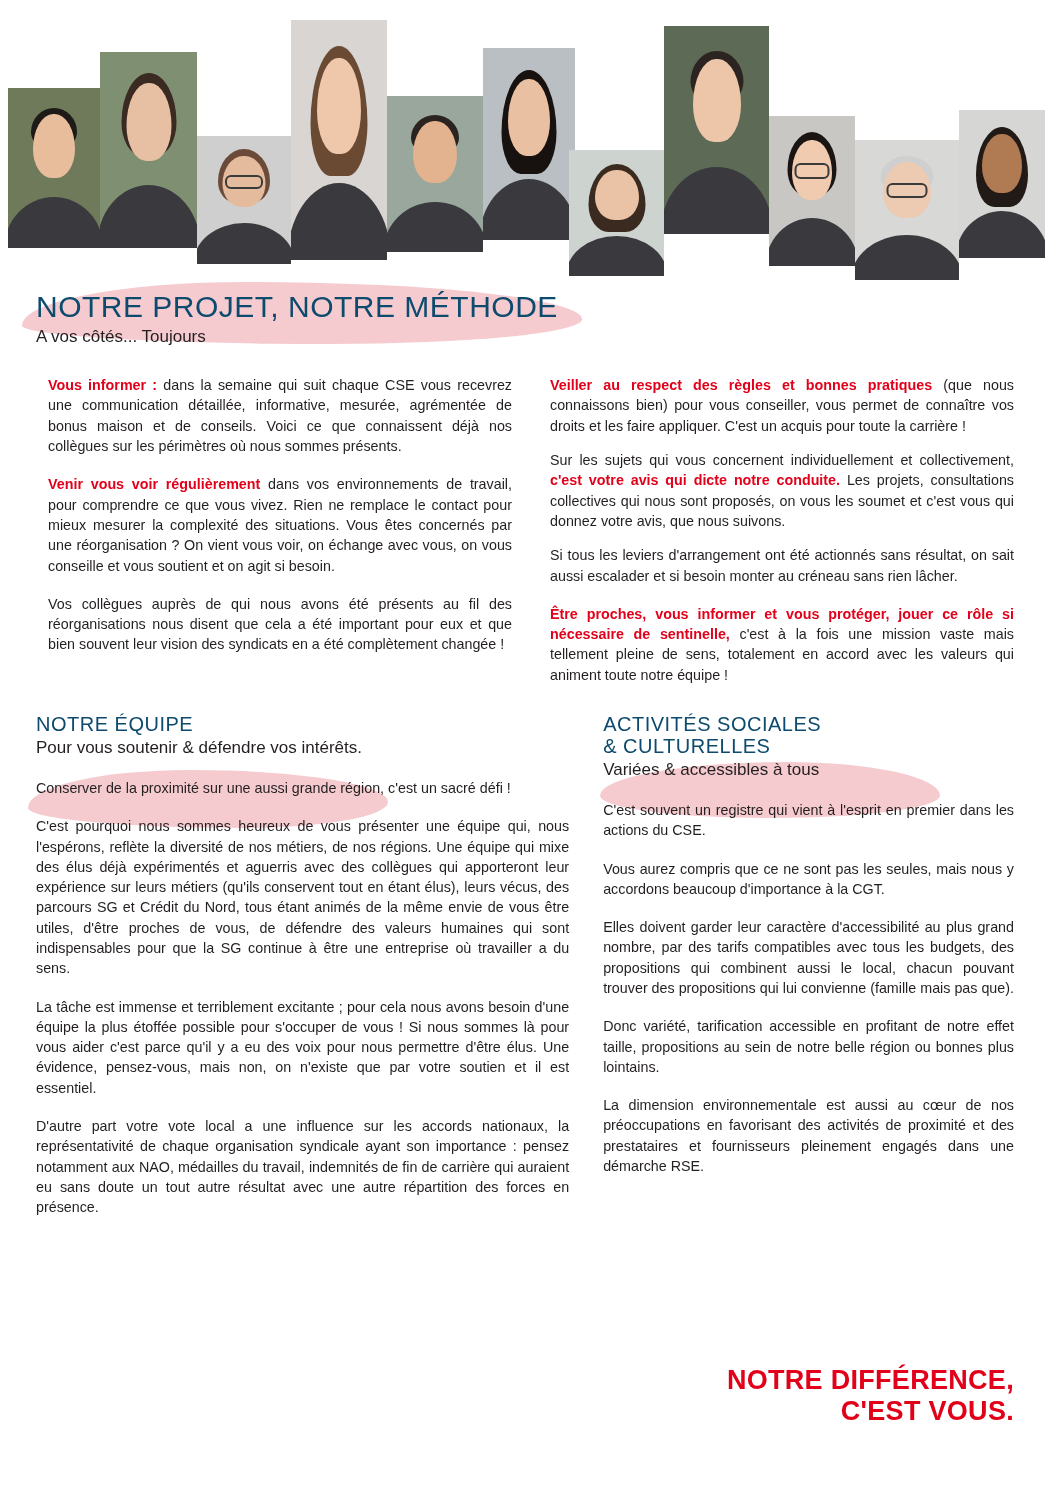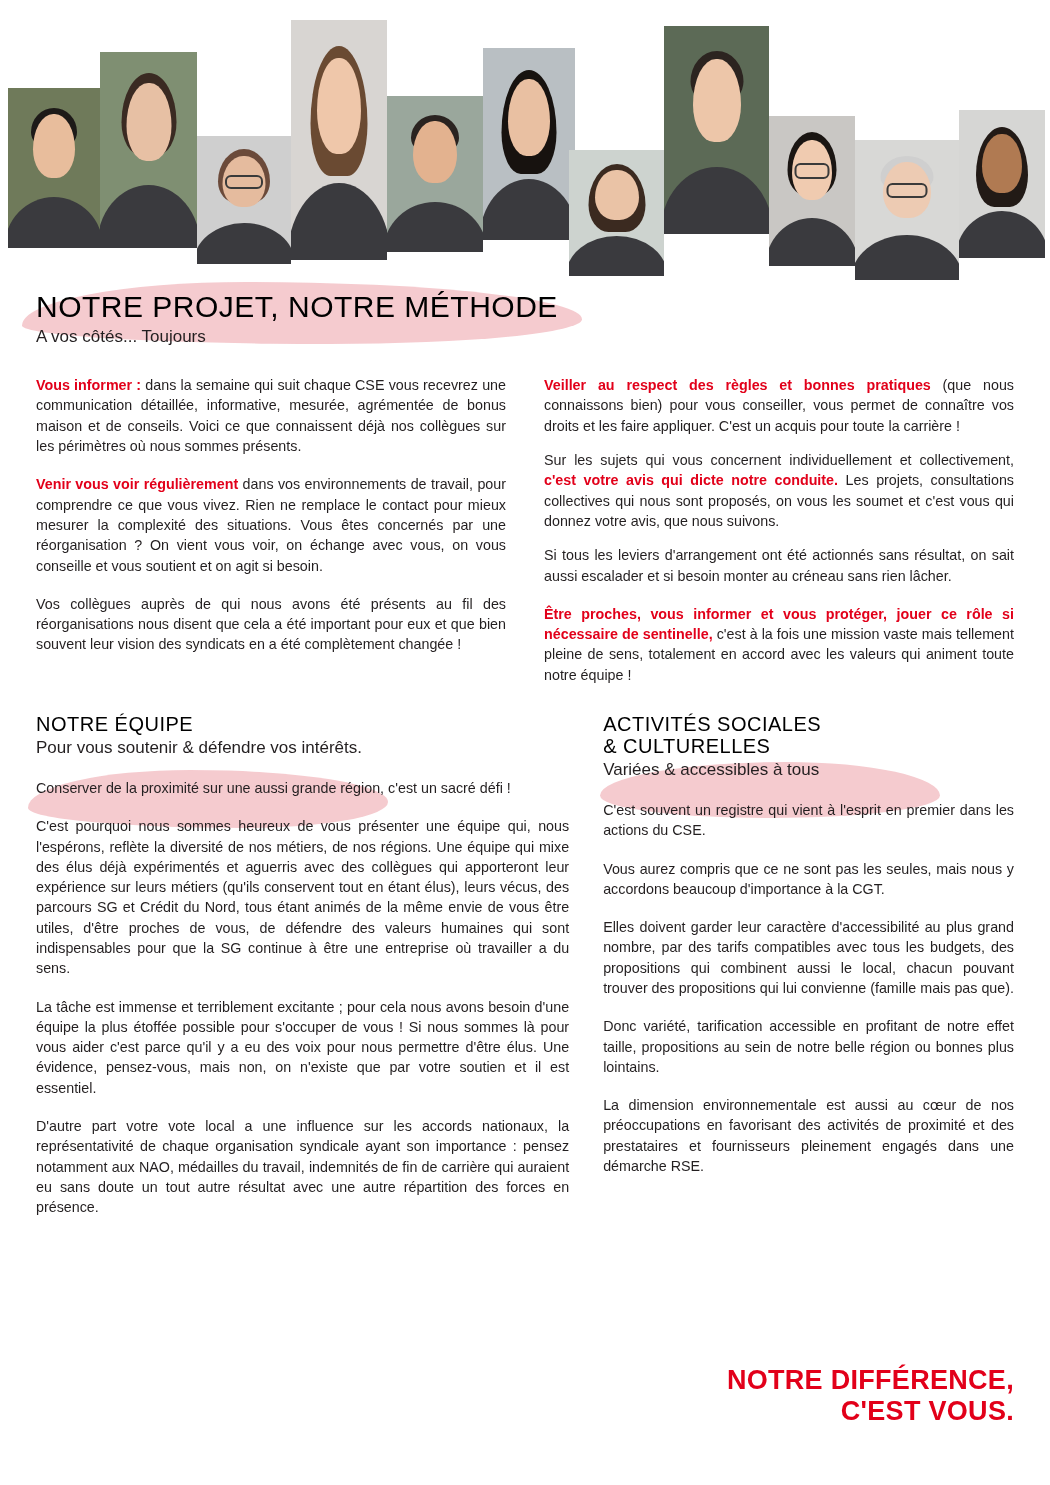--- a/index.html
+++ b/index.html
@@ -81,37 +81,38 @@
   .content {
     position: relative;
     z-index: 2;
     padding: 0 36px;
   }
 
   h1.section-title {
     font-size: 30px;
     font-weight: 400;
     letter-spacing: .5px;
-    color: #000000;
+    color: #0c4a6e;
     margin: 0;
     line-height: 1.1;
   }
   .section-sub {
     font-size: 17px;
     color: #231f20;
     margin: 2px 0 0 0;
     font-weight: 400;
   }
 
   .block-head { position: relative; }
 
   .cols {
     display: flex;
     gap: 38px;
     margin-top: 26px;
+    margin-left: 12px;
   }
   .col { width: 489px; }
 
   p {
     margin: 0 0 14px 0;
     font-size: 14.3px;
     line-height: 1.42;
     text-align: justify;
   }
   .red { color: #e2001a; font-weight: bold; }

